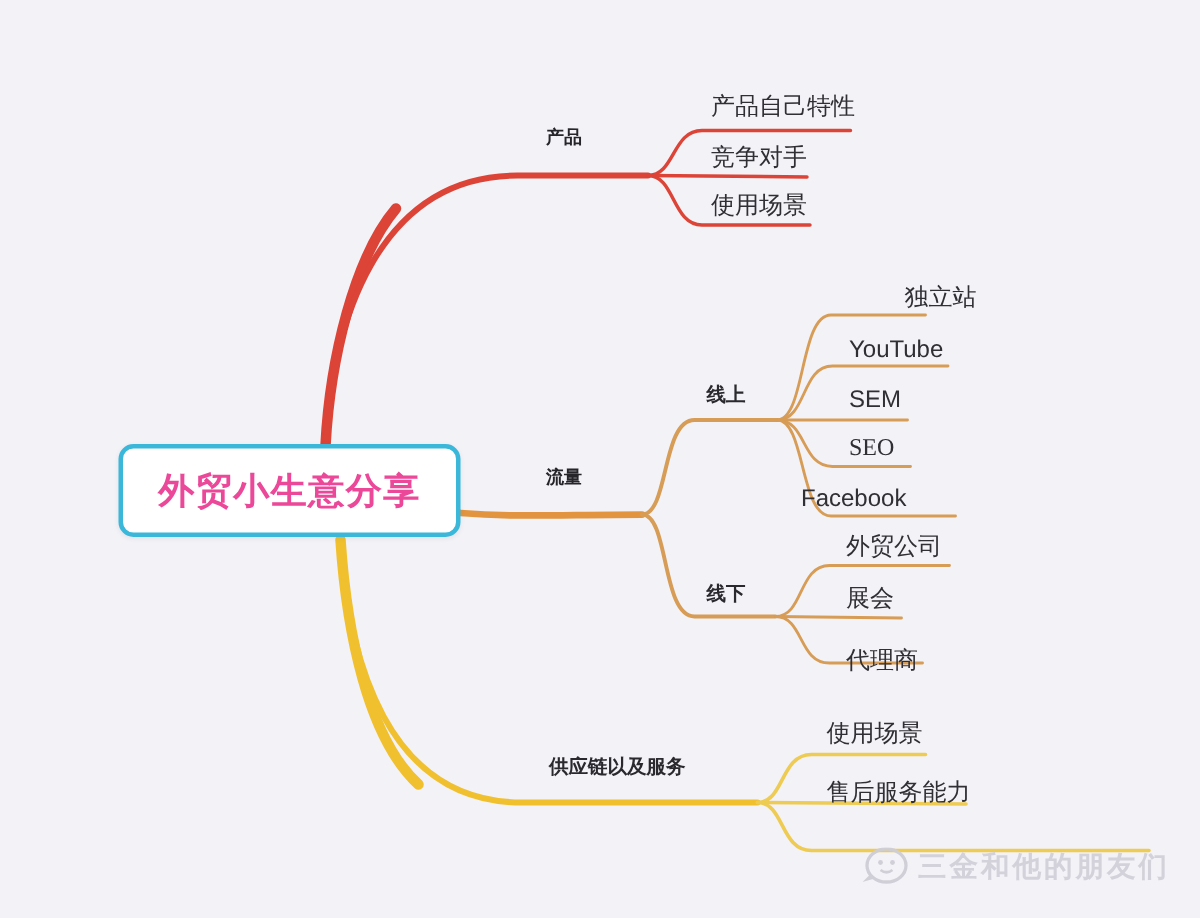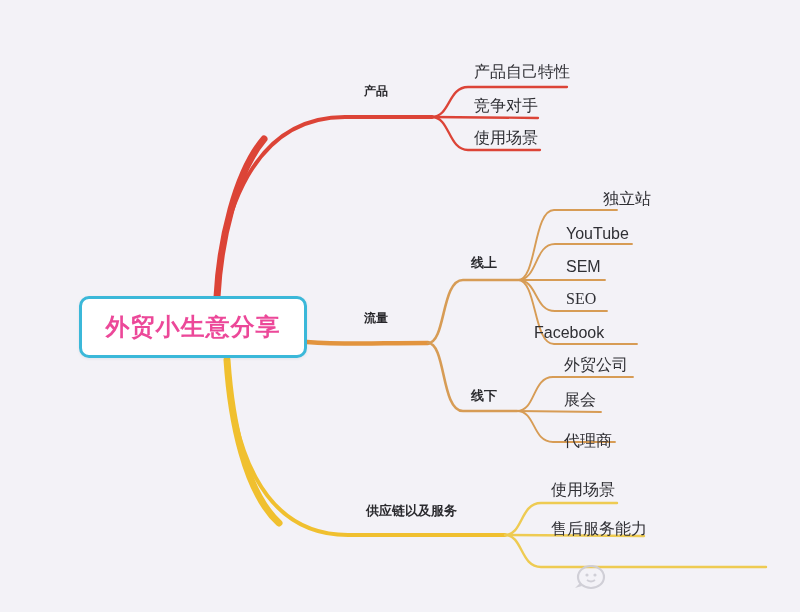--- a/index.html
+++ b/index.html
@@ -97,15 +97,16 @@
   <div class="watermark">
     <span style="display:inline-flex;">
       <svg width="34" height="26" viewBox="0 0 34 26" fill="none">
         <ellipse cx="19" cy="12" rx="13" ry="11" stroke="#cfced6" stroke-width="2.2"></ellipse>
         <path d="M8 18 L3 23 L10 21 Z" fill="#cfced6"></path>
         <circle cx="15" cy="10" r="1.6" fill="#cfced6"></circle>
         <circle cx="23" cy="10" r="1.6" fill="#cfced6"></circle>
         <path d="M15 15 Q19 18 23 15" stroke="#cfced6" stroke-width="1.8" fill="none"></path>
       </svg>
     </span>
+    <span class="wm-text">三金和他的朋友们</span>
   </div>
 
 </div>
 
 </body></html>

